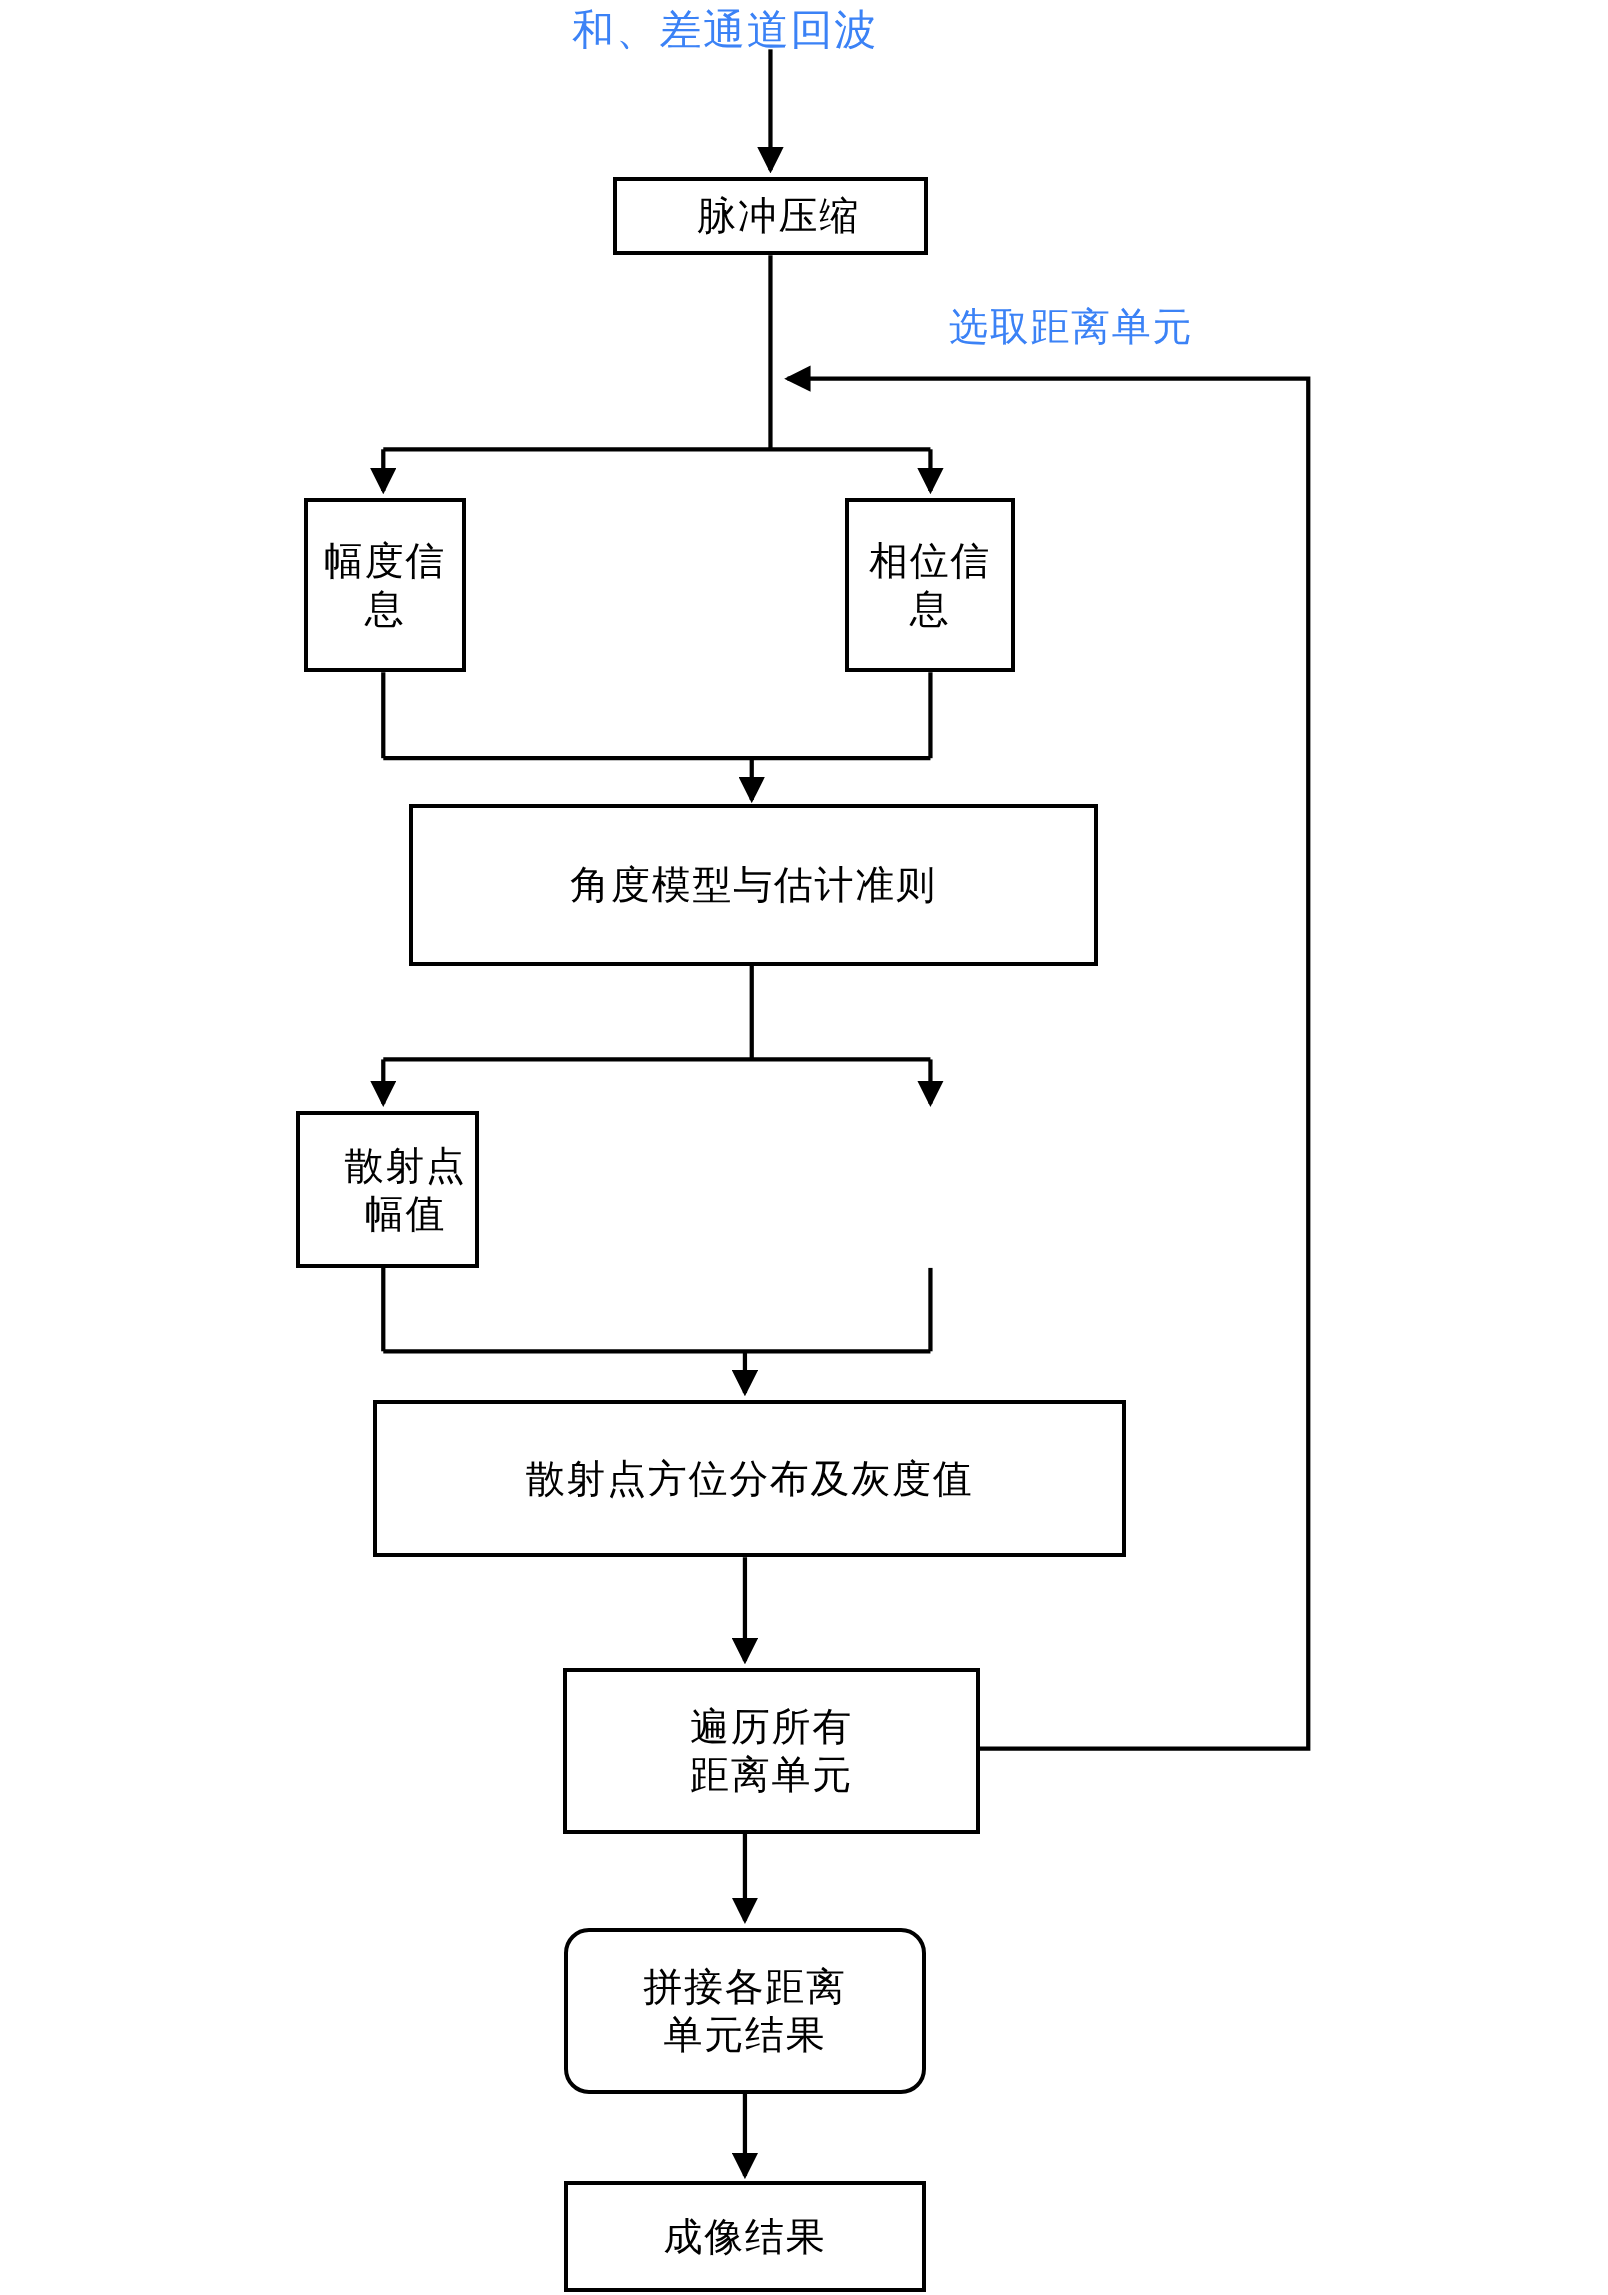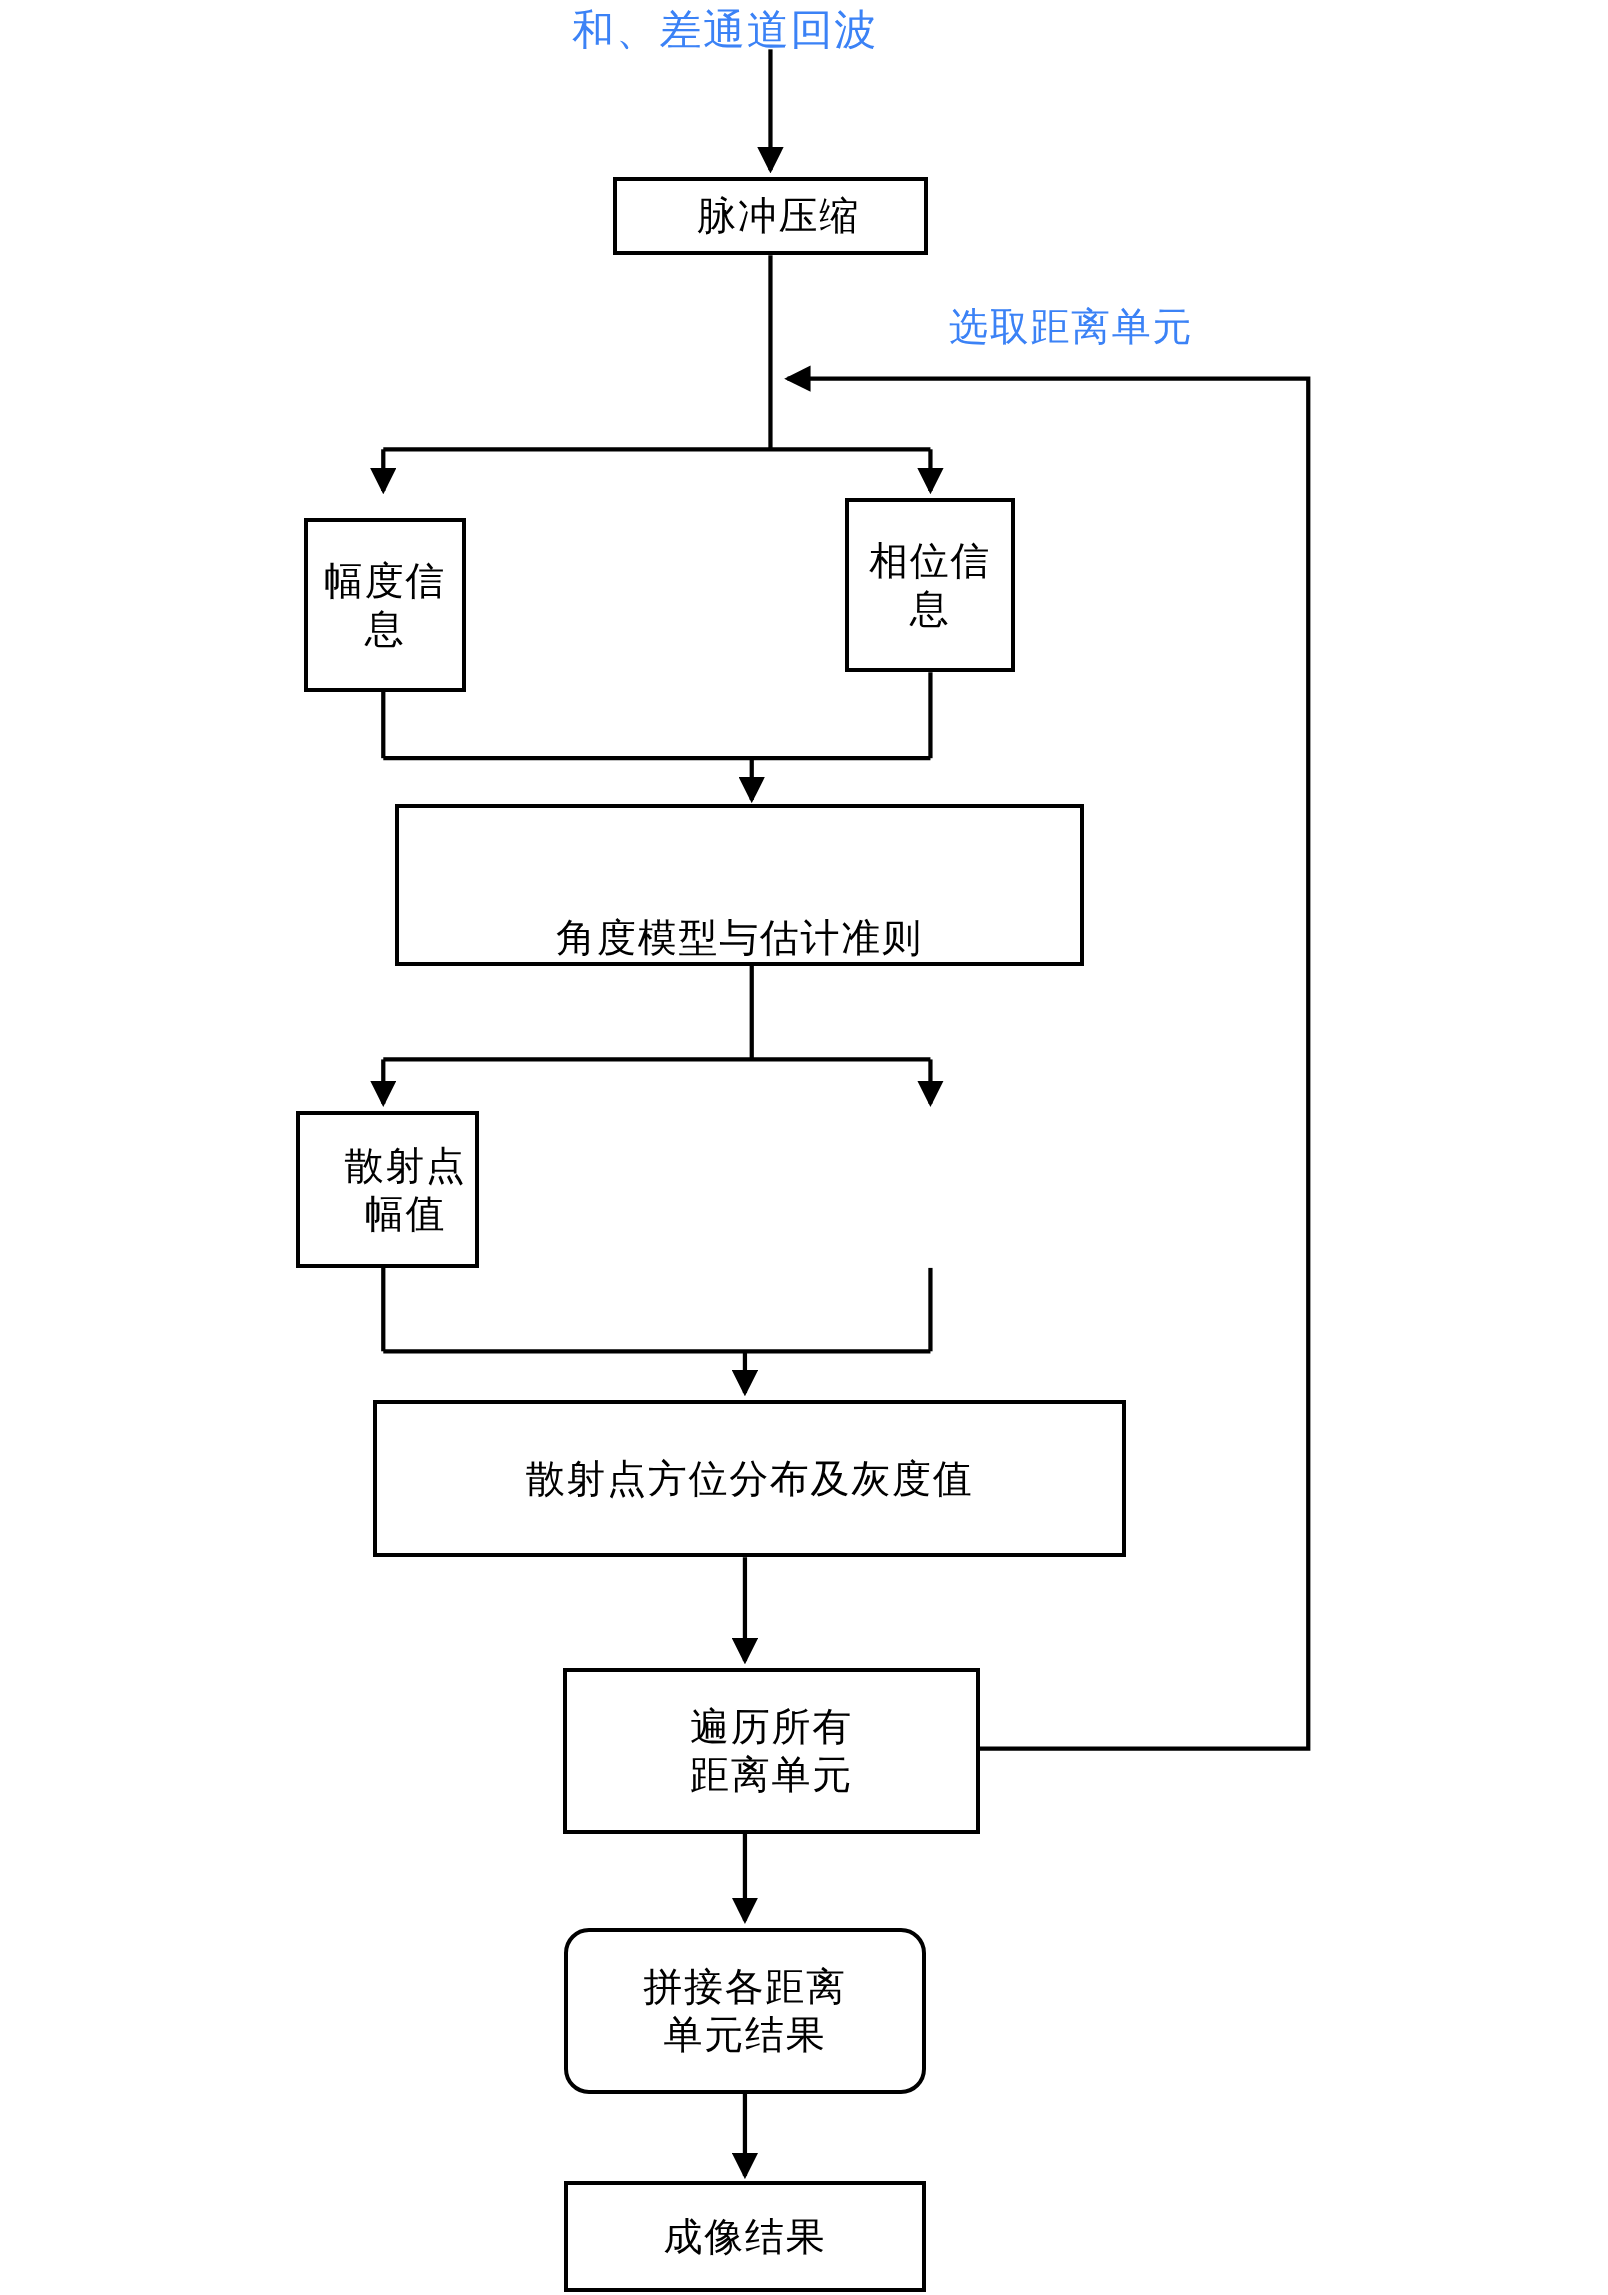--- a/index.html
+++ b/index.html
@@ -97,29 +97,29 @@
   </svg>
 
   <div class="freetext" id="title-label" style="left:572px; top:1.7px;">和、差通道回波</div>
 
   <div class="freetext" style="left:949px; top:300px;">选取距离单元</div>
 
   <div class="node" style="left:613px; top:177px; width:315px; height:78px;padding-left:16px;">
     <span class="txt">脉冲压缩</span>
   </div>
 
-  <div class="node" style="left:304px; top:498px; width:162px; height:174px;margin-top:20px;">
+  <div class="node" style="left:304px; top:498px; width:162px; height:174px;">
     <span class="txt">幅度信息</span>
   </div>
 
   <div class="node" style="left:845px; top:498px; width:170px; height:174px;">
     <span class="txt">相位信息</span>
   </div>
 
-  <div class="node" style="left:395px; top:804px; width:689px; height:162px;align-items:flex-end;">
+  <div class="node" style="left:409px; top:804px; width:689px; height:162px;">
     <span class="txt">角度模型与估计准则</span>
   </div>
 
   <div class="node" style="left:296px; top:1111px; width:183px; height:157px;padding-left:36px;">
     <span class="txt">散射点幅值</span>
   </div>
 
 
   <div class="node" style="left:373px; top:1400px; width:753px; height:157px;">
     <span class="txt">散射点方位分布及灰度值</span>

